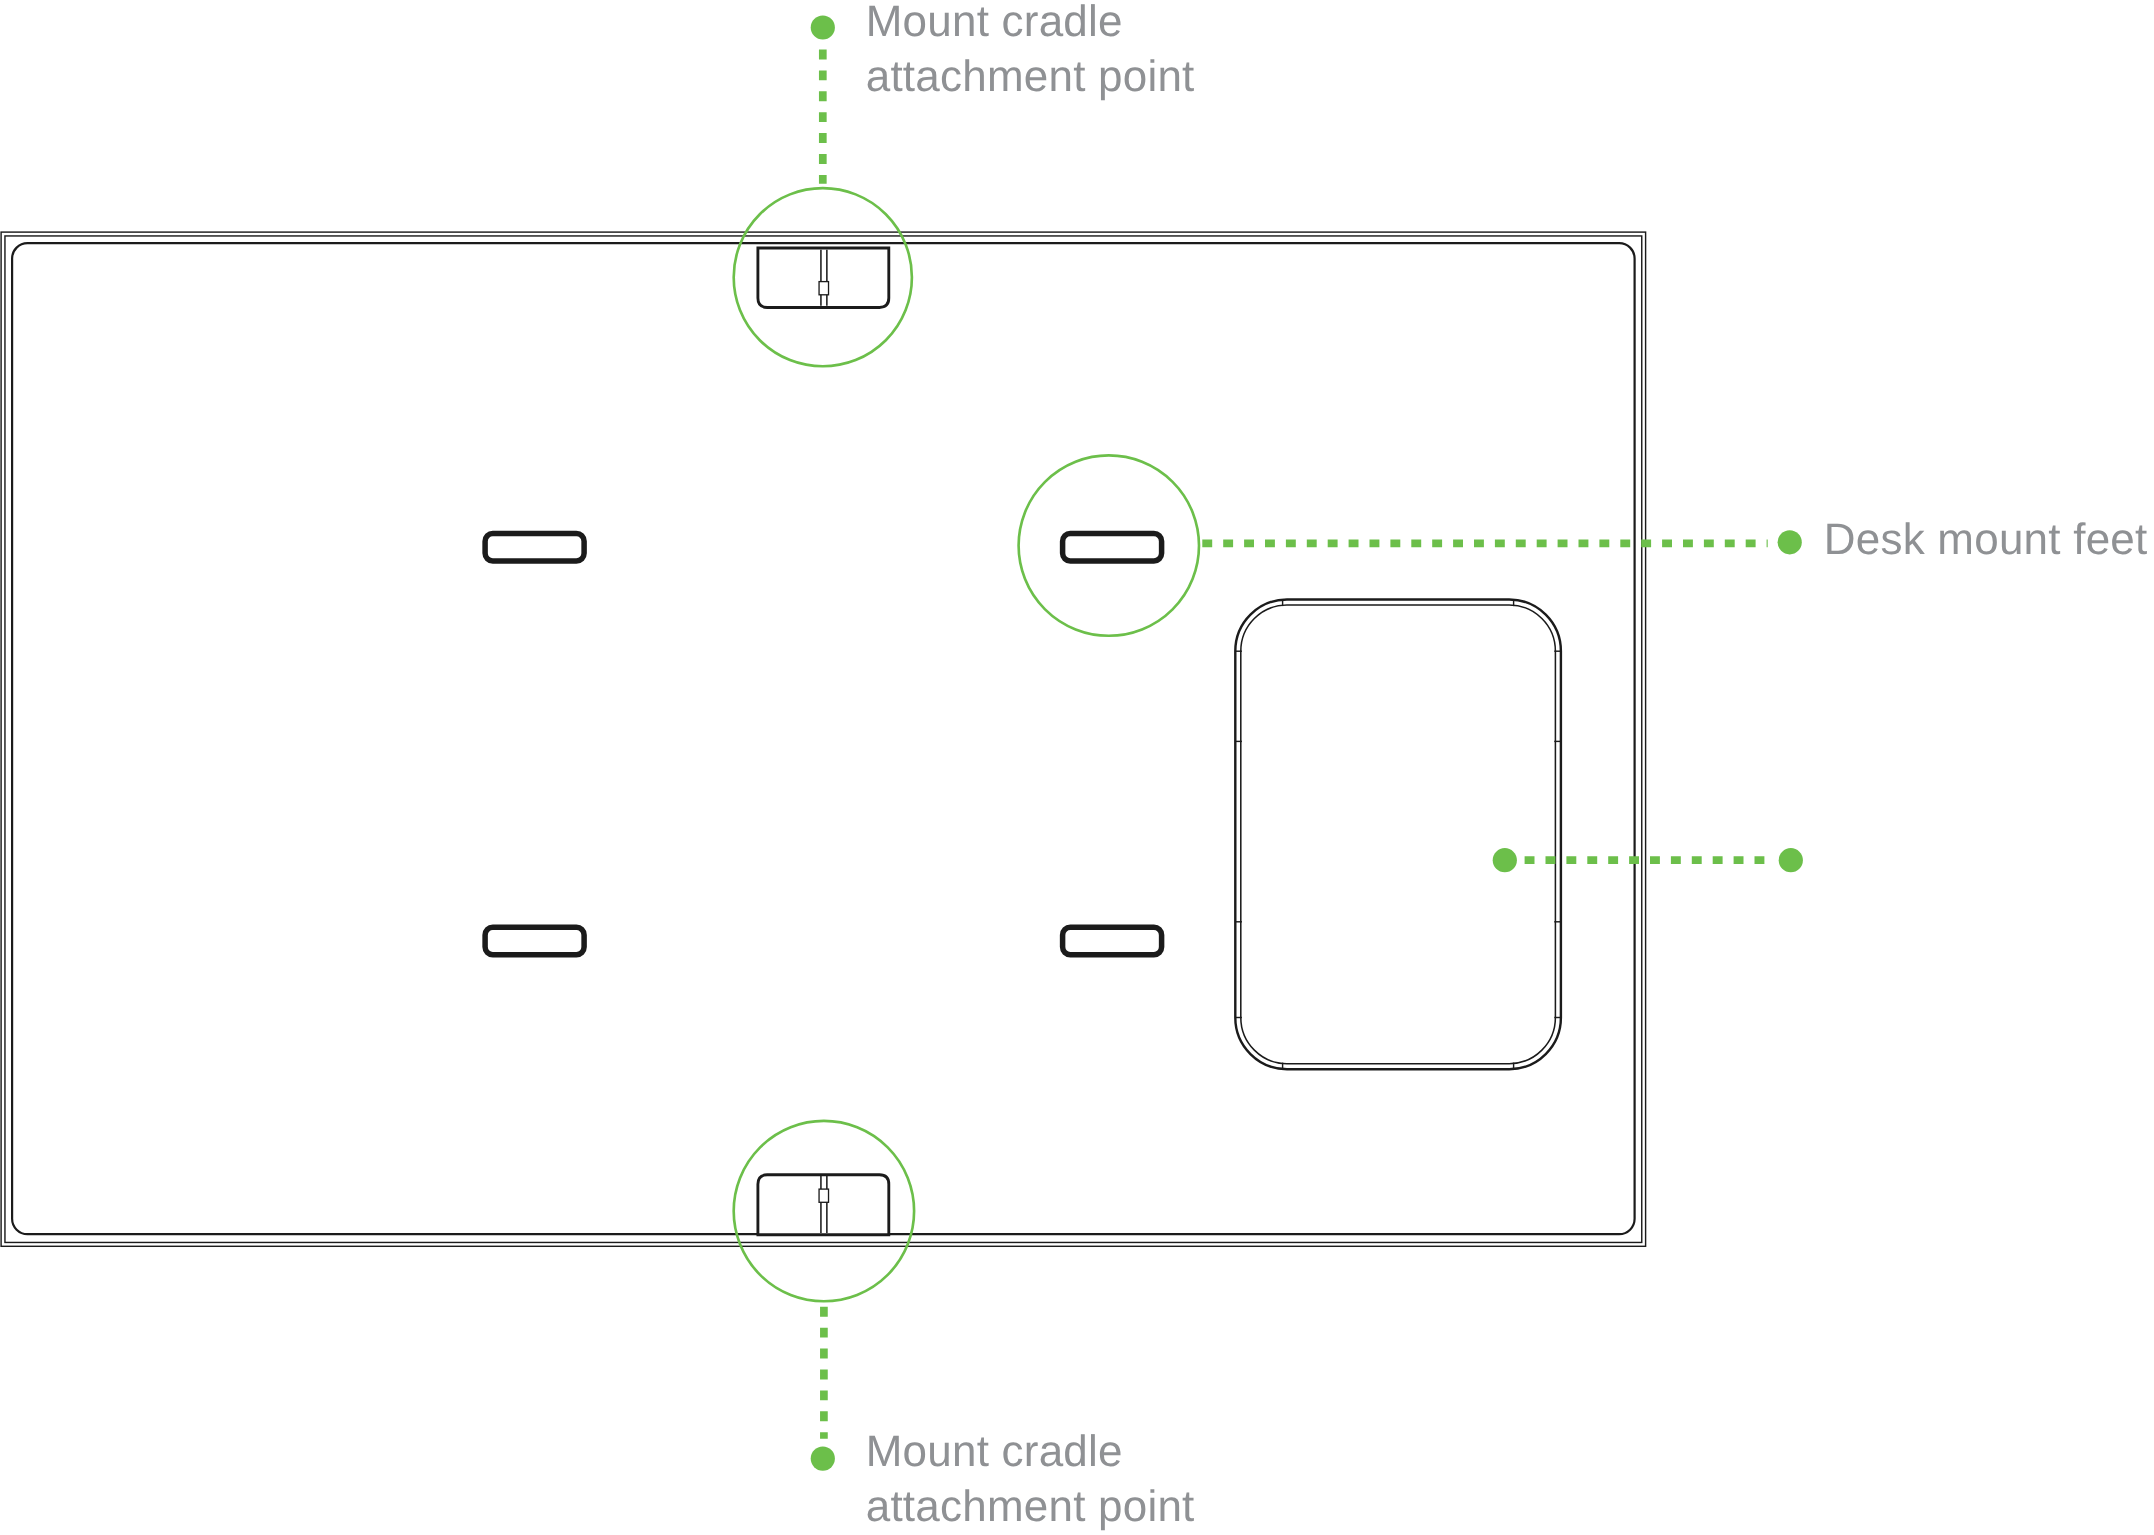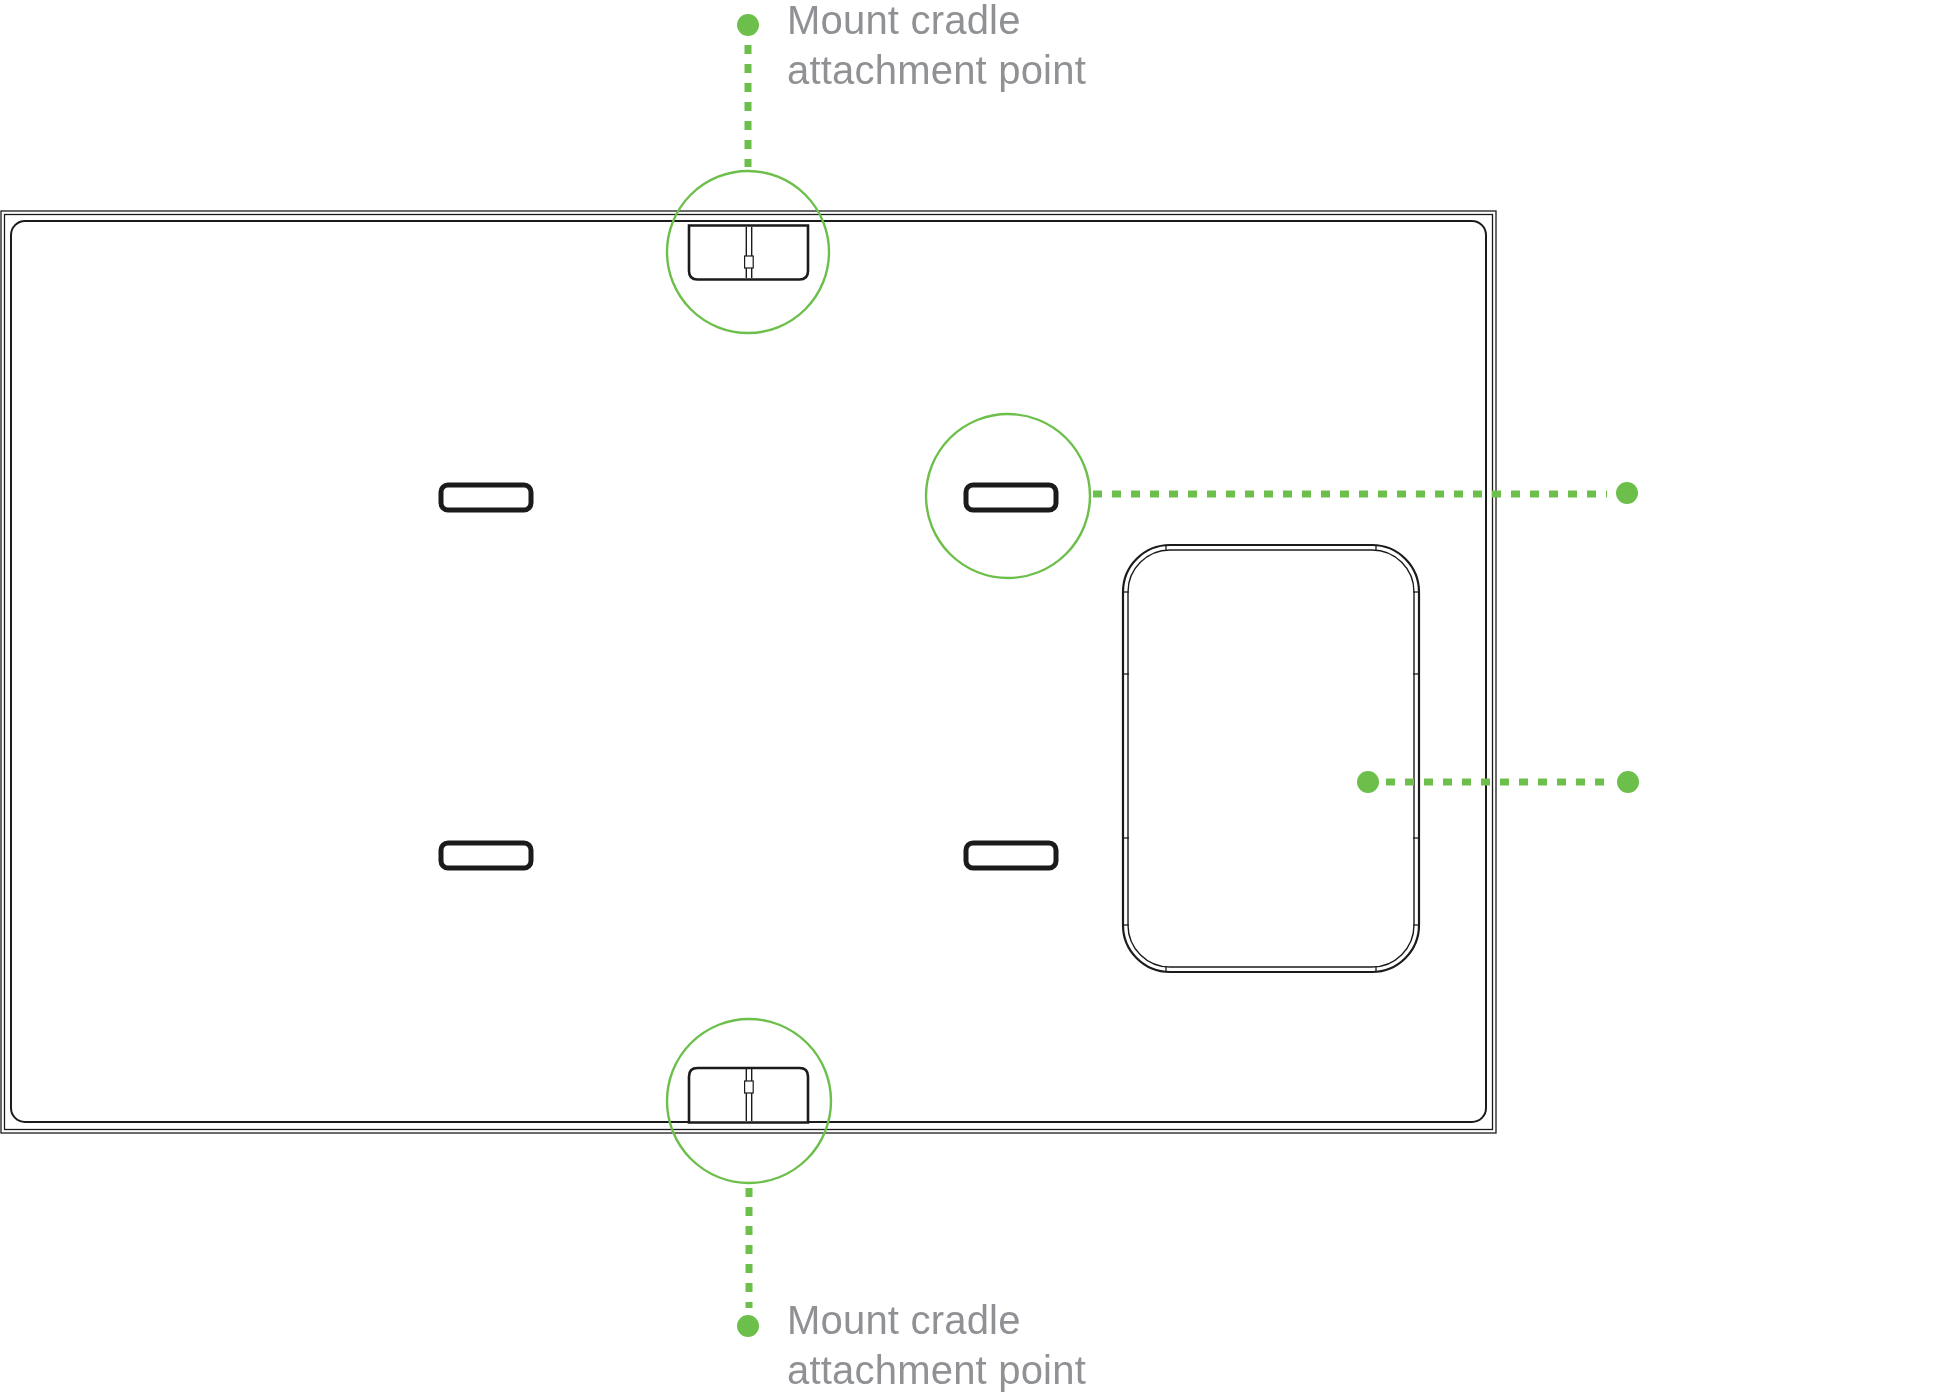--- a/index.html
+++ b/index.html
@@ -115,20 +115,23 @@
       <line class="g-dash" x1="749" y1="1188" x2="749" y2="1308"></line>
       <circle class="g-dot" cx="748" cy="1326" r="11"></circle>
     </g>
   </svg>
 
   <div class="callout-label" style="left:787px; top:-5px;">
     <span>Mount cradle</span>
     <span>attachment point</span>
   </div>
 
+  <div class="callout-label" style="left:1658px; top:466px;">
+    <span>Desk mount feet</span>
+  </div>
 
 
   <div class="callout-label" style="left:787px; top:1295px;">
     <span>Mount cradle</span>
     <span>attachment point</span>
   </div>
 
 </div>
 
 </body></html>

